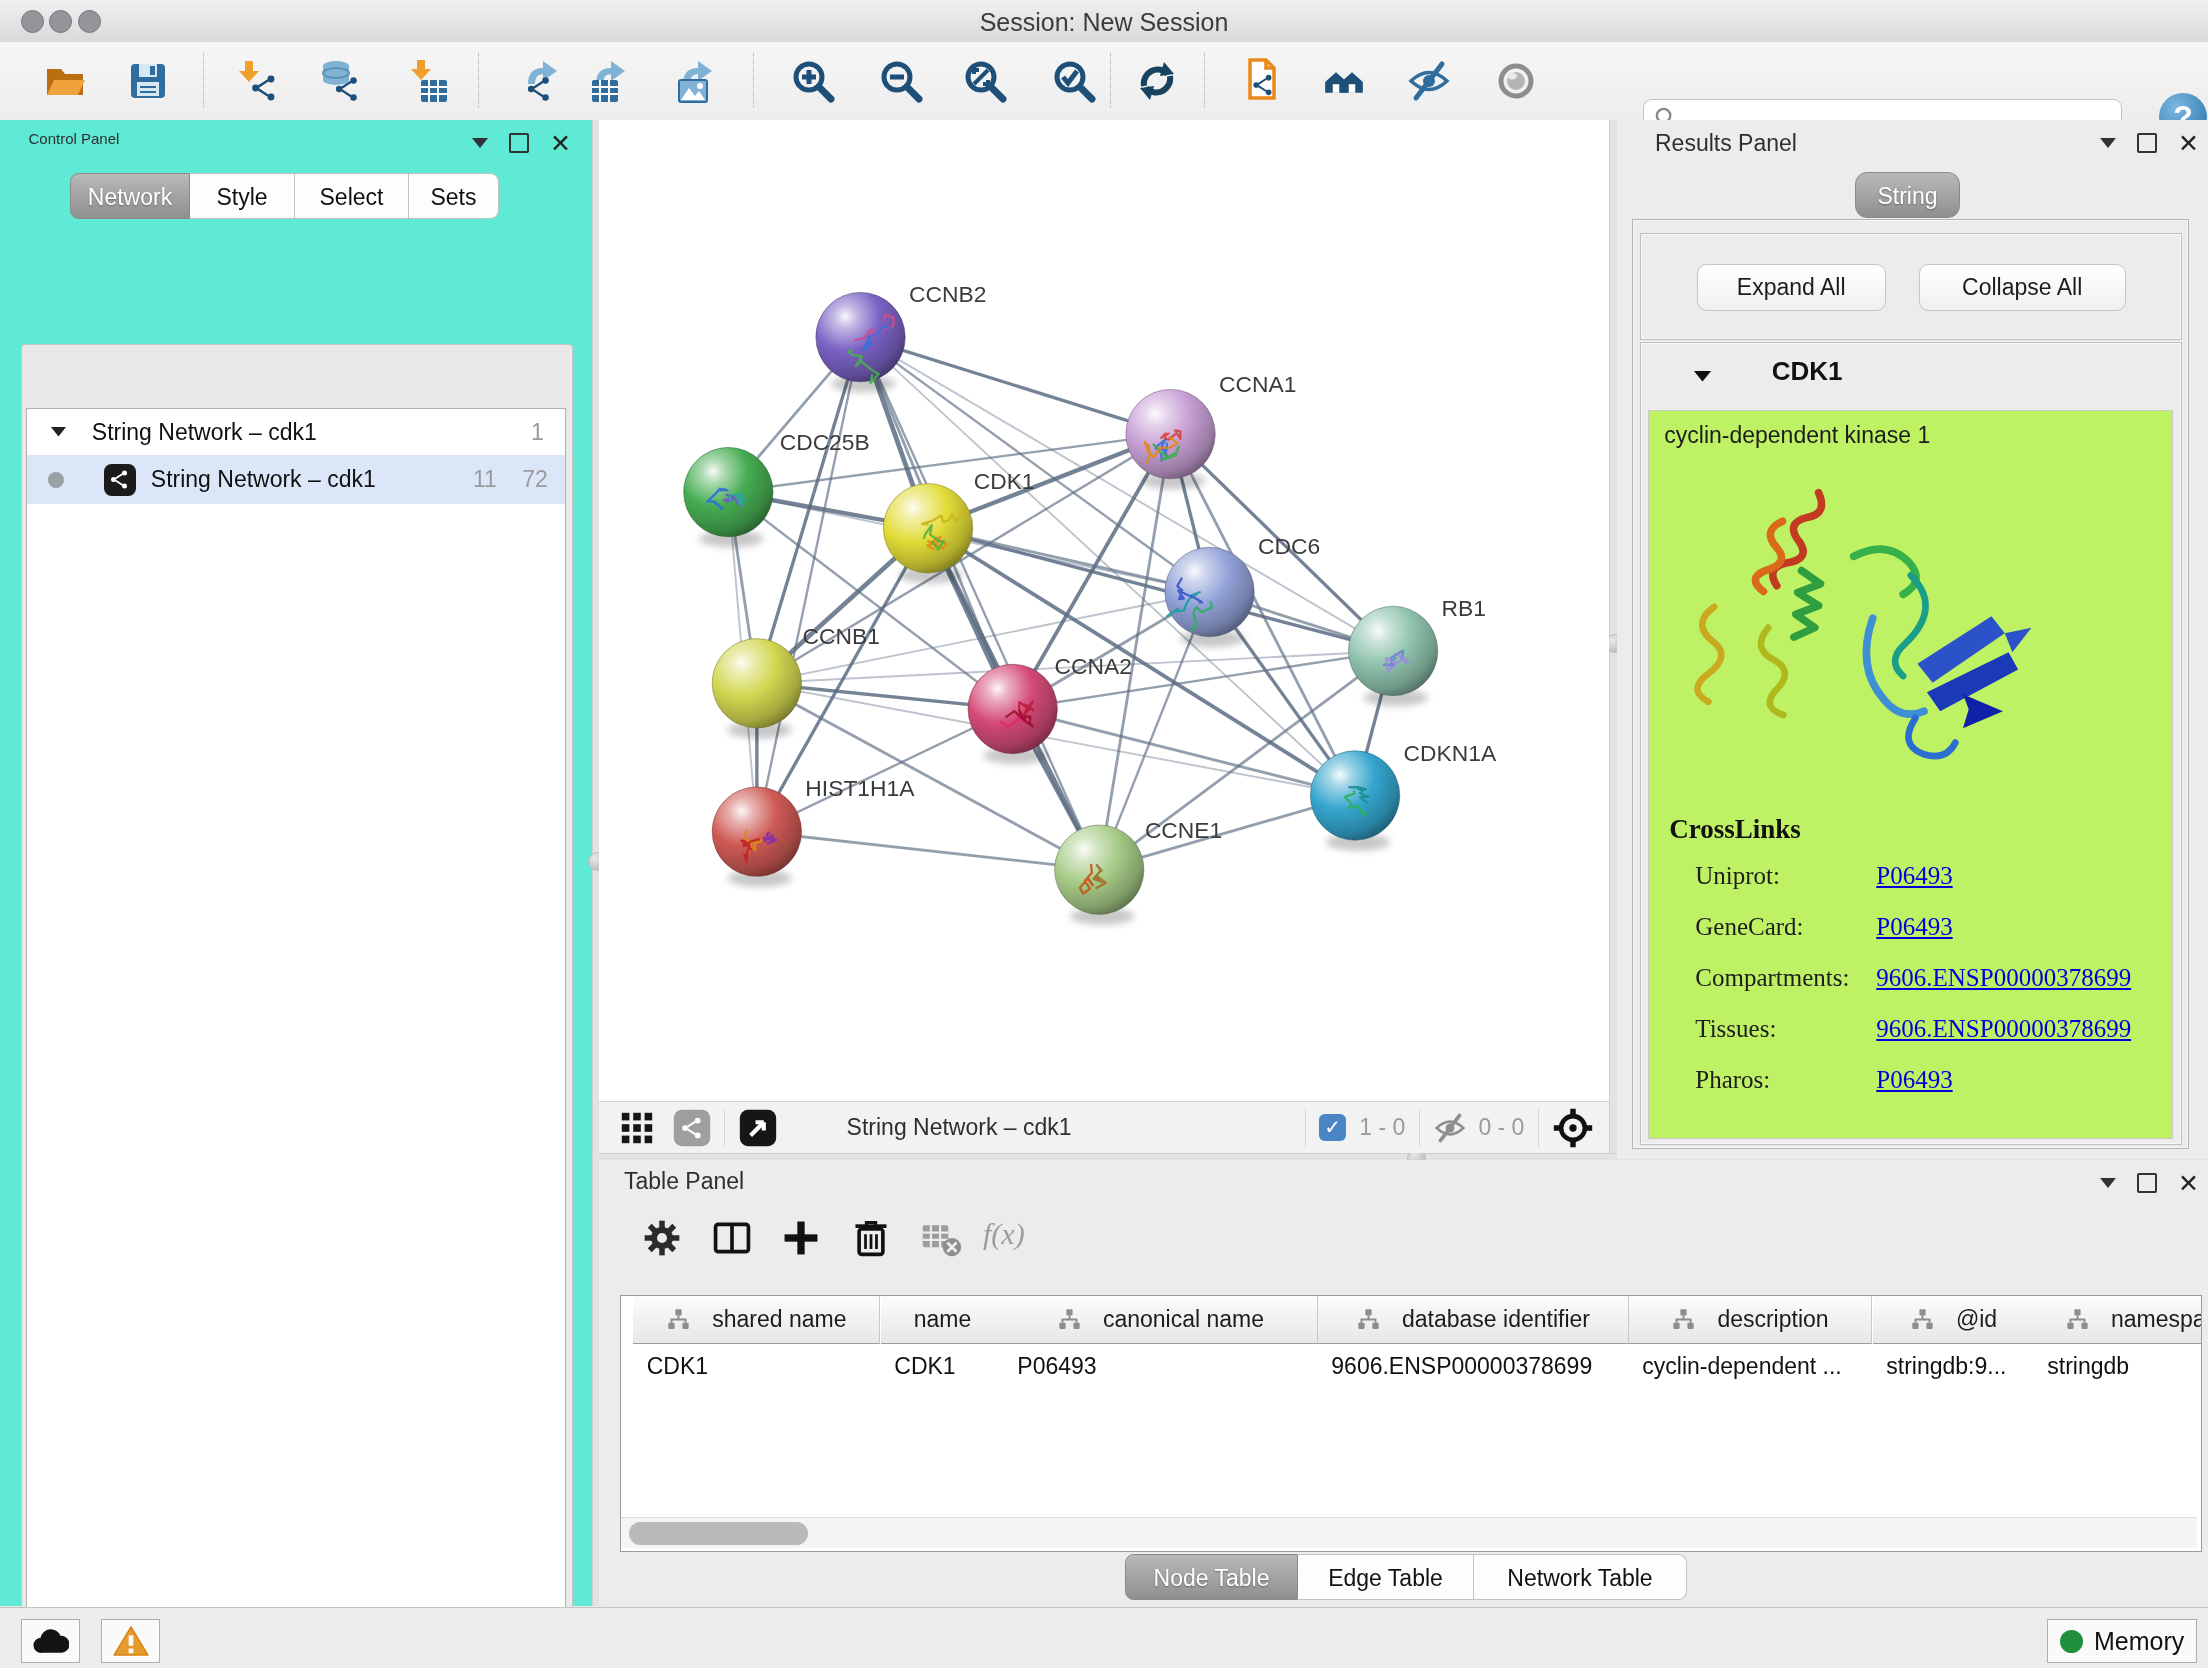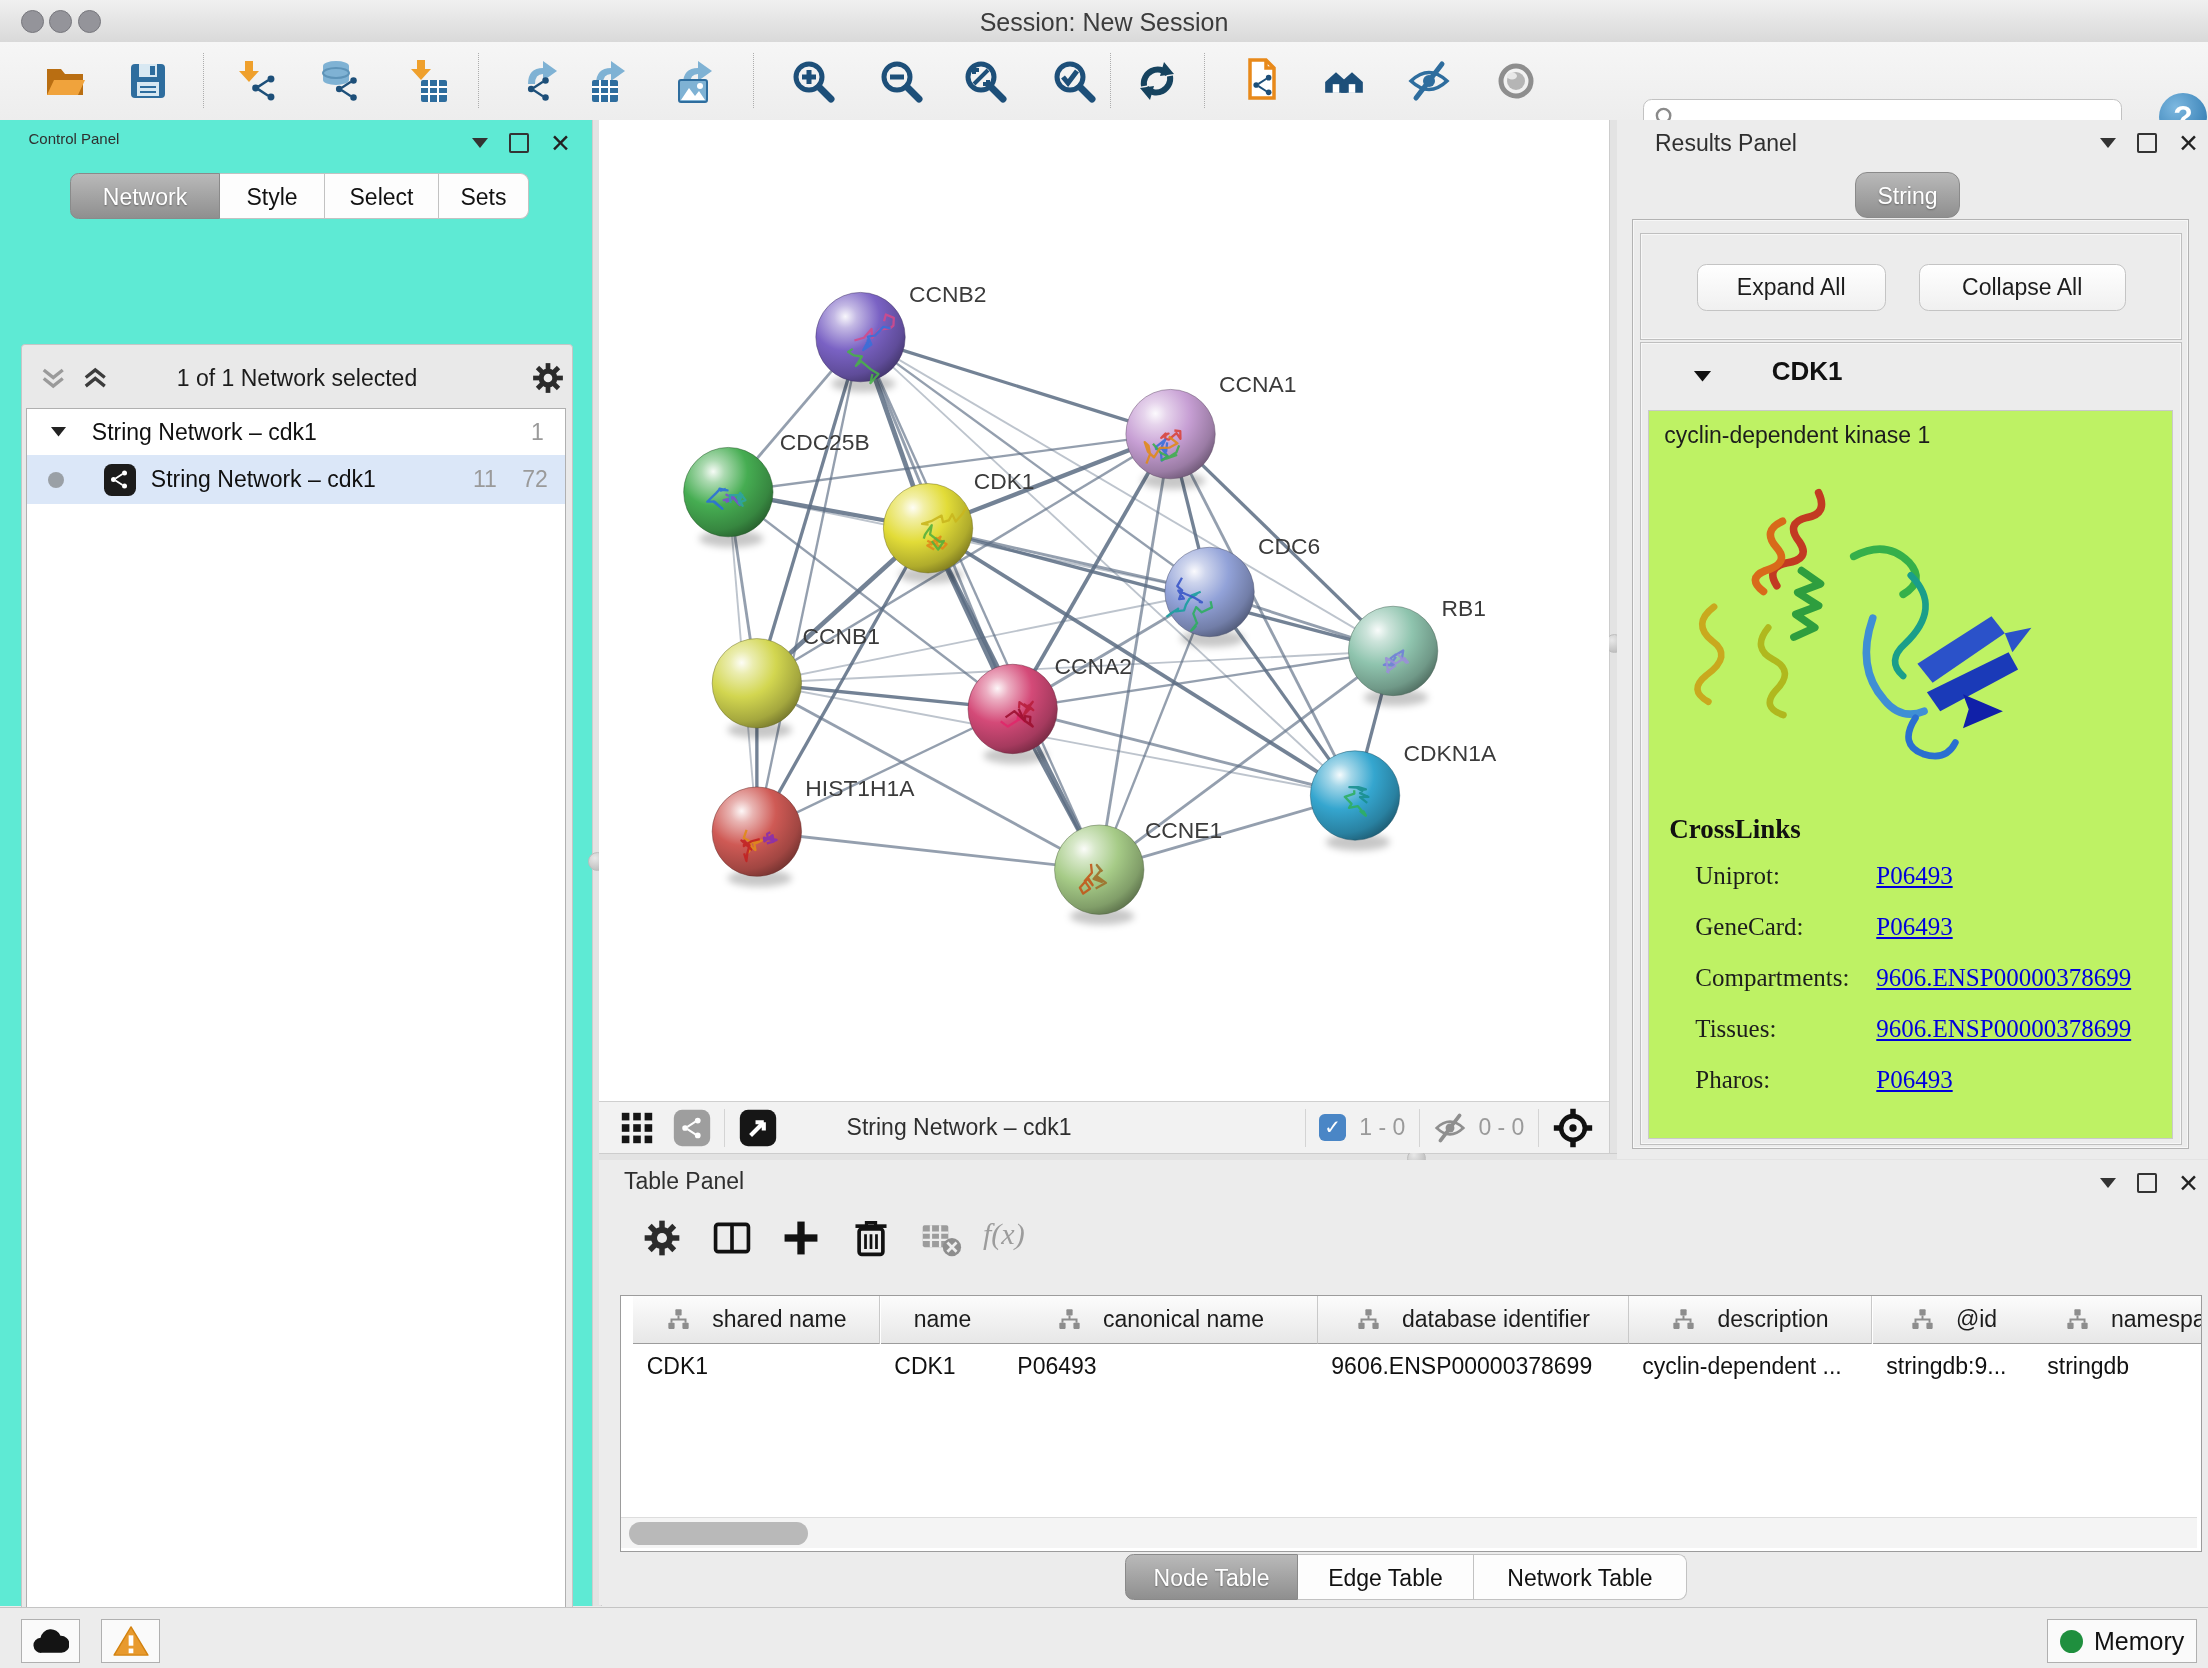--- a/index.html
+++ b/index.html
@@ -278,38 +278,26 @@
 </div>
 
 <div class="abs ctlpanel">
   <div class="abs" style="left:28.5px;top:9.5px">Control Panel</div>
   <div class="abs pctl" style="left:472px;top:13.3px">
     <div class="tri"></div>
     <div class="flt"></div>
     <div class="cls">✕</div>
   </div>
   <div class="abs tabseg" style="left:70px;top:53px" id="ctl-tabs">
-      <div class="tab active" style="width: 150px;">Network</div>
+      <div class="tab active" style="width: 120px;">Network</div>
       <div class="tab" style="width: 105px;">Style</div>
       <div class="tab" style="width: 114px;">Select</div>
       <div class="tab" style="width: 90px;">Sets</div>
     </div>
   <div class="abs cbox">
-    <div class="abs subhdr">
-      <svg class="abs" style="left:17px;top:17px" width="28.5" height="25" viewBox="0 0 30 26">
-        <path d="M5 4 15 12 25 4 M5 13 15 21 25 13" stroke="#9a9a9a" stroke-width="3.5" fill="none"></path>
-        </svg>
-      <svg class="abs" style="left:59px;top:17px" width="28.5" height="25" viewBox="0 0 30 26">
-        <path d="M5 12 15 4 25 12 M5 21 15 13 25 21" stroke="#3c3c3c" stroke-width="3.5" fill="none"></path>
-        </svg>
-      <div class="abs" style="left:0;width:100%;text-align:center;font-size:23px;color:#1c1c1c">1 of 1 Network selected</div>
-      <svg class="abs" style="left:508px;top:11.4px" width="36" height="36" viewBox="0 0 38 38">
-        <use href="#i-gear"></use>
-        </svg>
-    </div>
     <div class="abs treebox">
       <div class="trow" style="padding-left:23px">
         <svg width="17" height="11.4" viewBox="0 0 18 12">
           <path d="M1 1 H17 L9 11 Z" fill="#222"></path>
           </svg>
         <span style="margin-left:25px">String Network – cdk1</span>
         <span class="cnt" style="position:absolute;right:21px">1</span>
       </div>
       <div class="trow sel" style="padding-left:21px">
         <span style="width:16px;height:16px;border-radius:50%;background:#9aa0a6;display:inline-block"></span>

